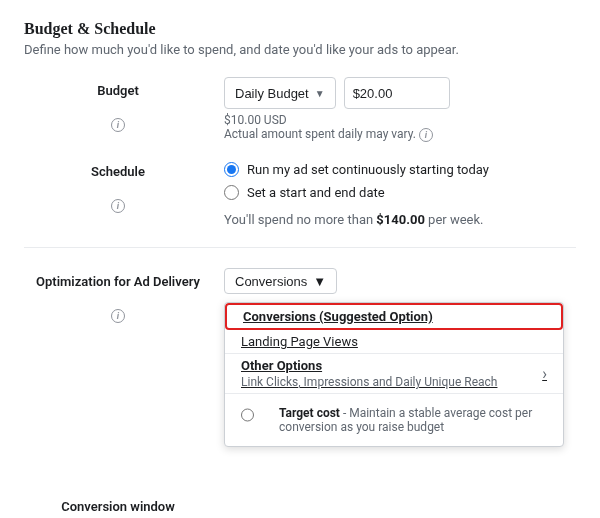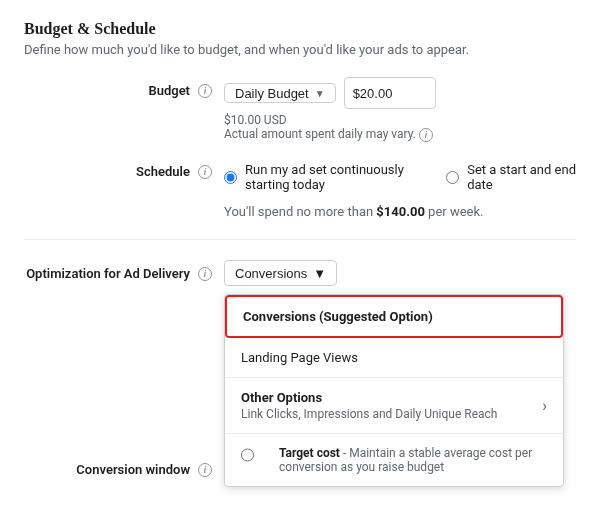--- a/index.html
+++ b/index.html
@@ -41,21 +41,22 @@
       min-width: 200px;
       text-align: left;
       padding-right: 12px;
       padding-top: 6px;
       font-size: 13px;
       font-weight: 600;
       color: #1c1e21;
       display: flex;
       align-items: center;
       justify-content: flex-end;
-      gap: 8px;
+      gap: 20px;
+      flex-direction: column;
     }
     .info-icon {
       display: inline-flex;
       align-items: center;
       justify-content: center;
       width: 14px;
       height: 14px;
       border-radius: 50%;
       border: 1px solid #90949c;
       font-size: 9px;
@@ -77,28 +78,28 @@
       display: flex;
       align-items: center;
       gap: 6px;
       padding: 5px 10px;
       border: 1px solid #ccd0d5;
       border-radius: 4px;
       background: #fff;
       font-size: 13px;
       cursor: pointer;
       color: #1c1e21;
-      height: 20px;
+      height: 32px;
     }
     .dropdown-btn .caret {
       font-size: 10px;
       color: #606770;
     }
     .budget-input {
-      width: 92px;
+      width: 106px;
       height: 32px;
       border: 1px solid #ccd0d5;
       border-radius: 4px;
       padding: 5px 8px;
       font-size: 13px;
       color: #1c1e21;
     }
     .budget-note {
       font-size: 12px;
       color: #606770;
@@ -108,21 +109,21 @@
       font-size: 12px;
       color: #606770;
     }
     .divider {
       border: none;
       border-top: 1px solid #e9ebee;
       margin: 20px 0;
     }
     .radio-group {
       display: flex;
-      flex-direction: row;
+      flex-direction: column;
       gap: 8px;
       padding-top: 4px;
     }
     .radio-item {
       display: flex;
       align-items: center;
       gap: 8px;
       font-size: 13px;
     }
     .radio-item input[type="radio"] {
@@ -163,25 +164,26 @@
       left: 0;
       width: 340px;
       background: #fff;
       border: 1px solid #ccd0d5;
       border-radius: 4px;
       box-shadow: 0 2px 8px rgba(0,0,0,0.15);
       z-index: 10;
       overflow: hidden;
     }
     .dropdown-item {
-      padding: 12px 16px;
+      padding: 4px 16px;
       cursor: pointer;
       font-size: 13px;
       color: #1c1e21;
       border-bottom: 1px solid #e9ebee;
+      text-decoration: underline;
     }
     .dropdown-item:last-child {
       border-bottom: none;
     }
     .dropdown-item.selected {
       font-weight: 700;
       border: 2px solid #e02020;
       border-radius: 4px;
       background: #fff;
     }
@@ -222,21 +224,21 @@
       font-size: 12px;
       color: #606770;
     }
   </style>
 </head>
 <body>
 
 <div class="card">
 
   <div class="section-title">Budget &amp; Schedule</div>
-  <div class="section-subtitle">Define how much you'd like to budget, and when you'd like your ads to appear.</div>
+  <div class="section-subtitle">Define how much you'd like to spend, and date you'd like your ads to appear.</div>
 
   <div class="form-row">
     <div class="form-label">
       <span>Budget</span>
       <span class="info-icon">i</span>
     </div>
     <div class="form-content">
       <div class="budget-row">
         <button class="dropdown-btn">
           <span>Daily Budget</span>

